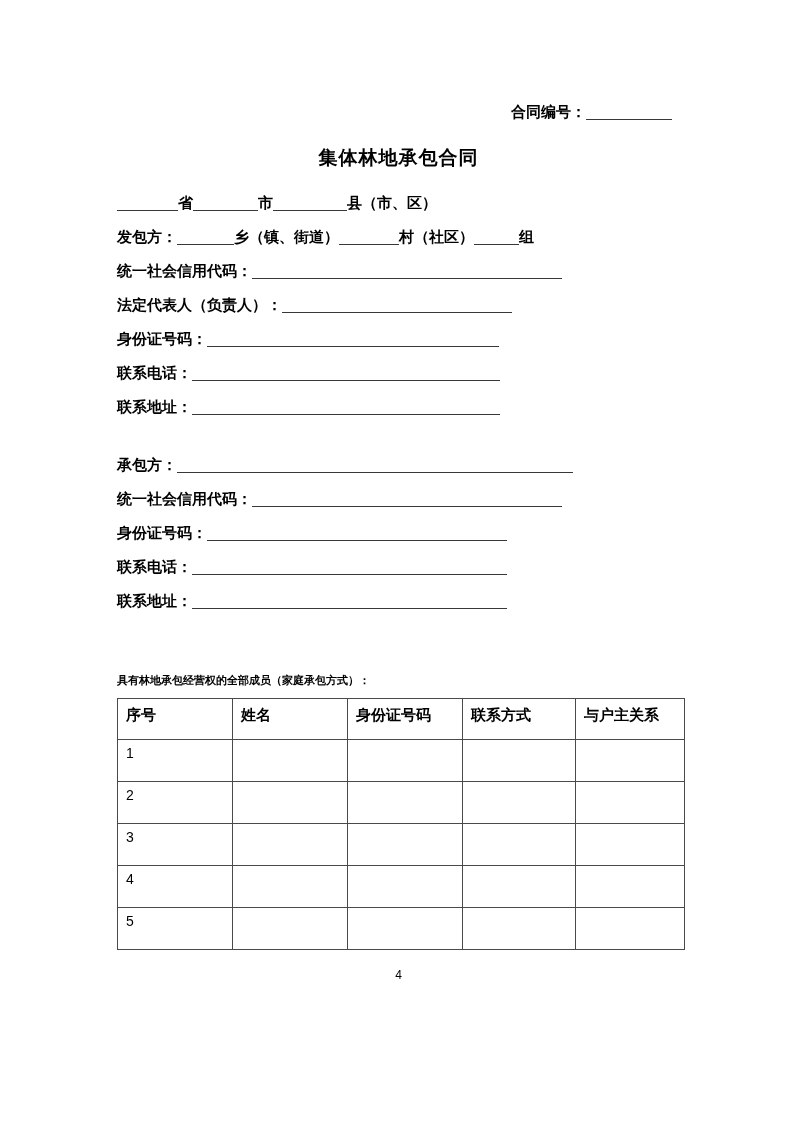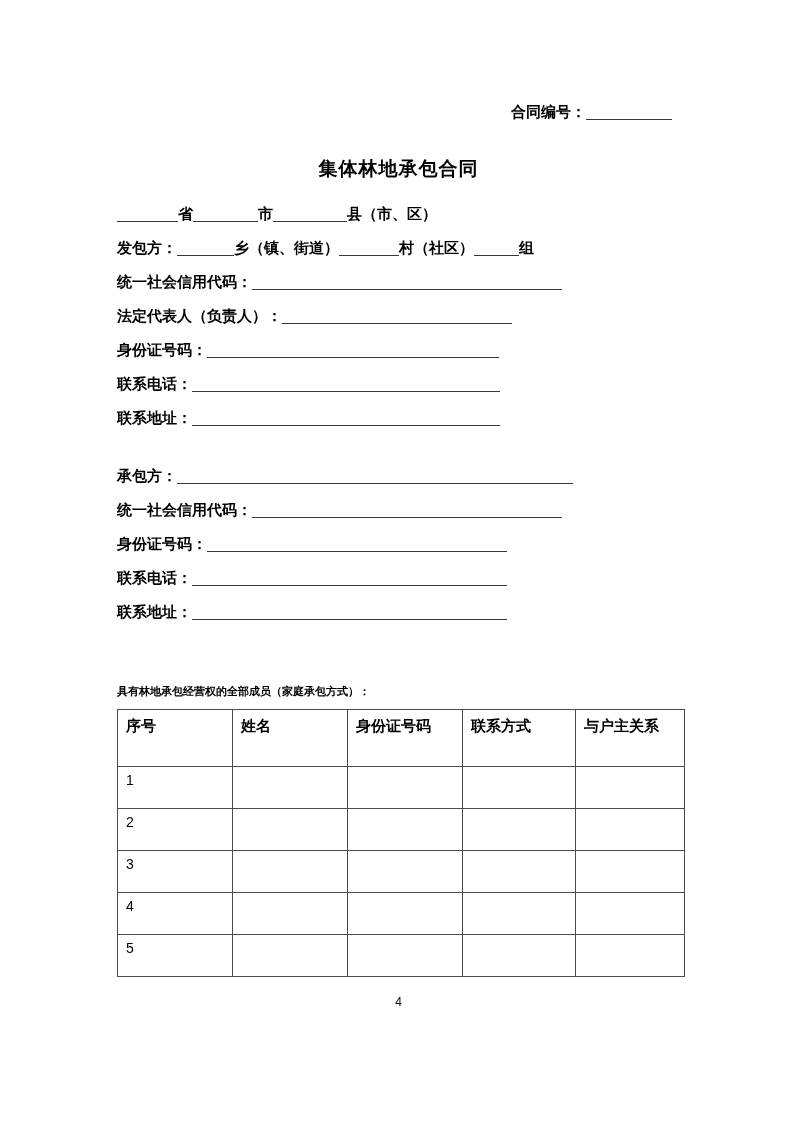--- a/index.html
+++ b/index.html
@@ -9,40 +9,40 @@
     font-family:"Liberation Sans","DejaVu Sans",sans-serif;
     color:#000000;
   }
   .page { width:793px; height:1122px; padding:0 113px 0 117px; position:relative; }
 
   .contract-line {
     margin-top:101px; text-align:right; padding-right:8px;
     font-size:15px; font-weight:bold; line-height:21px; white-space:nowrap;
   }
   .doc-title {
-    margin-top:34px; text-align:center;
+    margin-top:23px; text-align:center;
     font-size:19px; font-weight:bold; line-height:26px; letter-spacing:1px;
   }
   .form-lines { margin-top:17px; }
   .form-line {
     font-size:15px; font-weight:bold; line-height:34px; white-space:nowrap;font-family:Liberation Mono, monospace;
   }
   .blank {
     display:inline-block; height:14px; margin-bottom:-3px;
     border-bottom:1.6px solid #383838; vertical-align:baseline;
   }
   .members-heading {
     margin-top:50px; font-size:11px; font-weight:bold; line-height:20px; white-space:nowrap;
   }
   .members-table {
     margin-top:8px; border-collapse:collapse; table-layout:fixed; width:567px;
   }
   .members-table th, .members-table td { border:1px solid #4a4a4a; vertical-align:top; }
   .members-table th {
-    height:57px; padding:7px 2px 0 8px; text-align:left;
+    height:41px; padding:7px 2px 0 8px; text-align:left;
     font-size:15px; font-weight:bold; line-height:18px;
   }
   .members-table td {
     height:42px; padding:5px 2px 0 8px;
     font-size:14px; font-weight:normal; line-height:17px;
   }
   .page-number {
     margin-top:18px; text-align:center; font-size:12px; font-weight:normal; line-height:15px;
   }
 </style>

